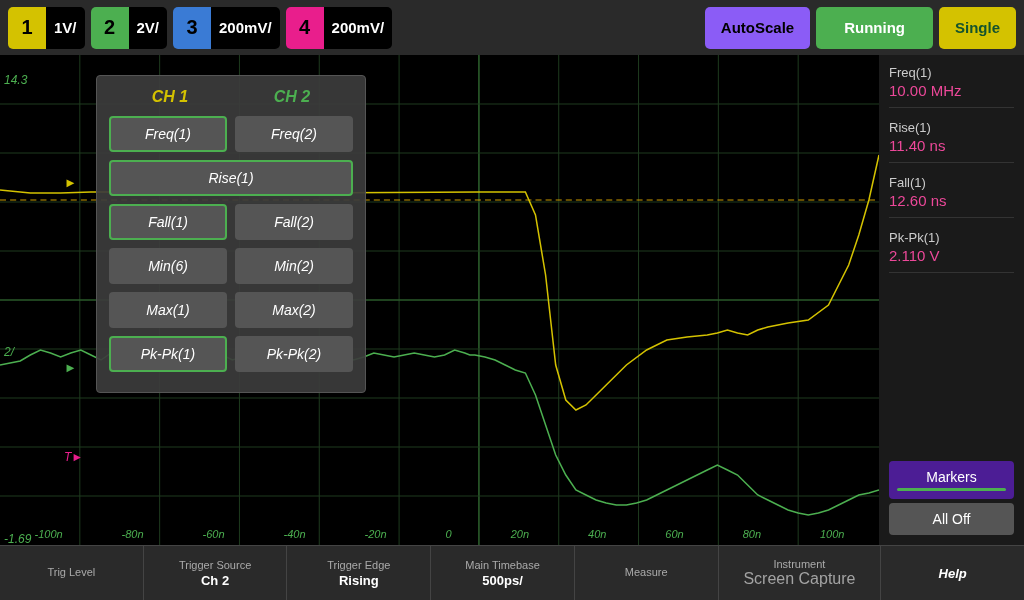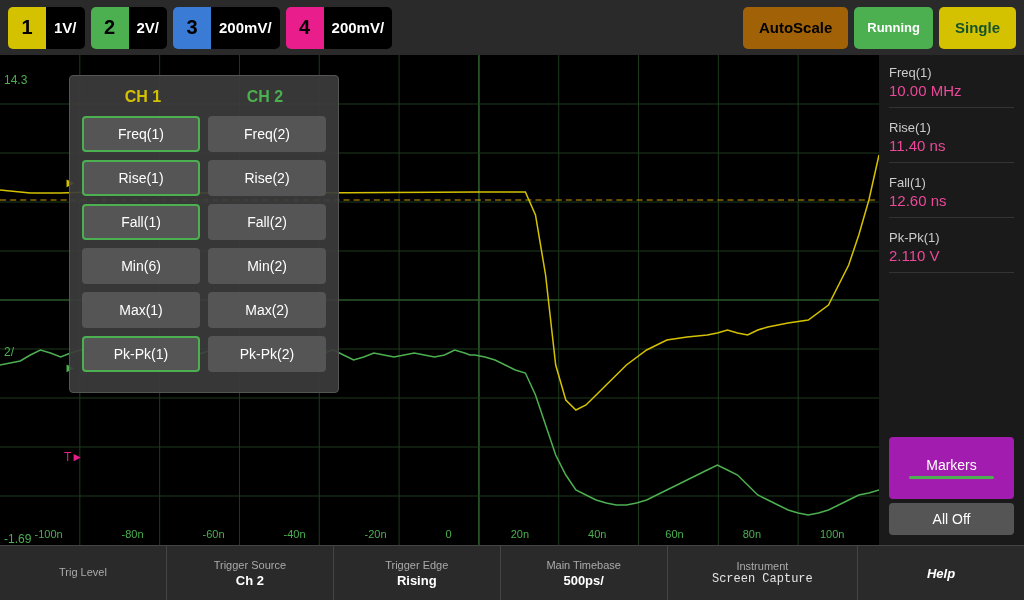--- a/index.html
+++ b/index.html
@@ -52,38 +52,38 @@
       color: #fff;
     }
     .ch1-num { background: #d4c200; }
     .ch2-num { background: #4CAF50; }
     .ch3-num { background: #3a7bd5; }
     .ch4-num { background: #e91e8c; }
 
     .top-spacer { flex: 1; }
 
     .autoscale-btn {
-      background: #a16207;
+      background: #8b5cf6;
       color: #000;
       border: none;
       height: 42px;
       padding: 0 16px;
       border-radius: 5px;
       font-size: 15px;
       font-weight: bold;
       cursor: pointer;
     }
     .running-btn {
       background: #4CAF50;
       color: #fff;
       border: none;
       height: 42px;
-      padding: 0 13px;
+      padding: 0 28px;
       border-radius: 5px;
-      font-size: 13px;
+      font-size: 15px;
       font-weight: bold;
       cursor: pointer;
     }
     .single-btn {
       background: #d4c200;
       color: #14532d;
       border: none;
       height: 42px;
       padding: 0 16px;
       border-radius: 5px;
@@ -97,20 +97,21 @@
       display: flex;
       height: 490px;
     }
 
     
     #scope-display {
       flex: 1;
       background: #000;
       position: relative;
       overflow: hidden;
+      font-style: italic;
     }
 
     
     .y-label {
       position: absolute;
       left: 4px;
       color: #4CAF50;
       font-size: 12px;
     }
 
@@ -132,21 +133,21 @@
     
     .marker-arrow {
       position: absolute;
       font-size: 14px;
     }
 
     
     #measure-panel {
       position: absolute;
       top: 20px;
-      left: 69px;
+      left: 96px;
       width: 270px;
       background: rgba(60,60,60,0.92);
       border: 1px solid #555;
       border-radius: 4px;
       padding: 12px;
       z-index: 10;
     }
     .measure-header {
       display: flex;
       justify-content: space-around;
@@ -191,25 +192,25 @@
       font-size: 13px;
       margin-bottom: 2px;
     }
     .measurement-value {
       color: #ec4899;
       font-size: 15px;
       text-align: left;
     }
     .panel-spacer { flex: 1; }
     .markers-btn {
-      background: #a21caf;
+      background: #4c1d95;
       color: #fff;
       border: none;
       width: 100%;
-      padding: 20px;
+      padding: 8px;
       border-radius: 4px;
       font-size: 14px;
       cursor: pointer;
       margin-bottom: 4px;
       position: relative;
     }
     .markers-indicator {
       display: block;
       width: 100%;
       height: 3px;
@@ -263,23 +264,22 @@
       align-items: center;
       justify-content: center;
       border-right: 1px solid #444;
       cursor: pointer;
     }
     .instrument-title {
       color: #aaa;
       font-size: 11px;
     }
     .instrument-subtitle {
-      color: #e5e5e5;
-      font-size: 12px;
-      font-family: Liberation Mono, monospace;
+      color: #a3a3a3;
+      font-size: 16px;
     }
 
     
     #scope-svg {
       position: absolute;
       top: 0; left: 0;
       width: 100%;
       height: 100%;
     }
   </style>
@@ -391,21 +391,20 @@
         <span class="measure-ch2">CH 2</span>
       </div>
 
       <div id="measure-rows">
           <div class="measure-row">
             <div class="measure-btn active">Freq(1)</div>
             <div class="measure-btn">Freq(2)</div>
           </div>
           <div class="measure-row">
             <div class="measure-btn active">Rise(1)</div>
-            <div class="measure-btn">Rise(2)</div>
           </div>
           <div class="measure-row">
             <div class="measure-btn active">Fall(1)</div>
             <div class="measure-btn">Fall(2)</div>
           </div>
           <div class="measure-row">
             <div class="measure-btn">Min(6)</div>
             <div class="measure-btn">Min(2)</div>
           </div>
           <div class="measure-row">
@@ -475,20 +474,24 @@
     <span class="bottom-btn-value">Ch 2</span>
   </div>
   <div class="bottom-btn">
     <span class="bottom-btn-title">Trigger Edge</span>
     <span class="bottom-btn-value">Rising</span>
   </div>
   <div class="bottom-btn">
     <span class="bottom-btn-title">Main Timebase</span>
     <span class="bottom-btn-value">500ps/</span>
   </div>
+  <div class="bottom-btn">
+    <span class="bottom-btn-title">Measure</span>
+    <span class="bottom-btn-value"></span>
+  </div>
   <div class="instrument-btn">
     <span class="instrument-title">Instrument</span>
     <span class="instrument-subtitle">Screen Capture</span>
   </div>
   <div class="bottom-btn" style="border-right:none;font-style:italic;">
     <span class="bottom-btn-value">Help</span>
   </div>
 </div>
 
 </body></html>

